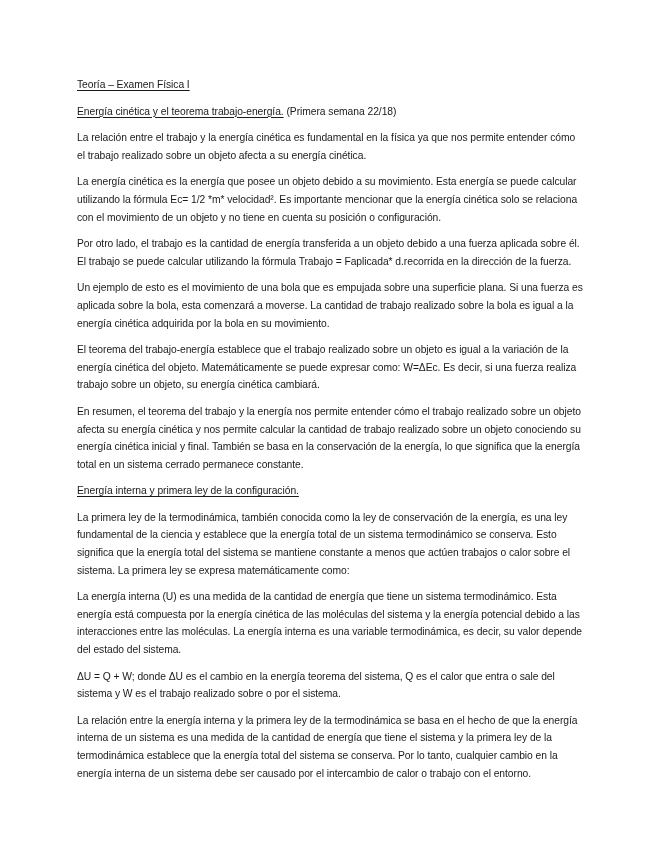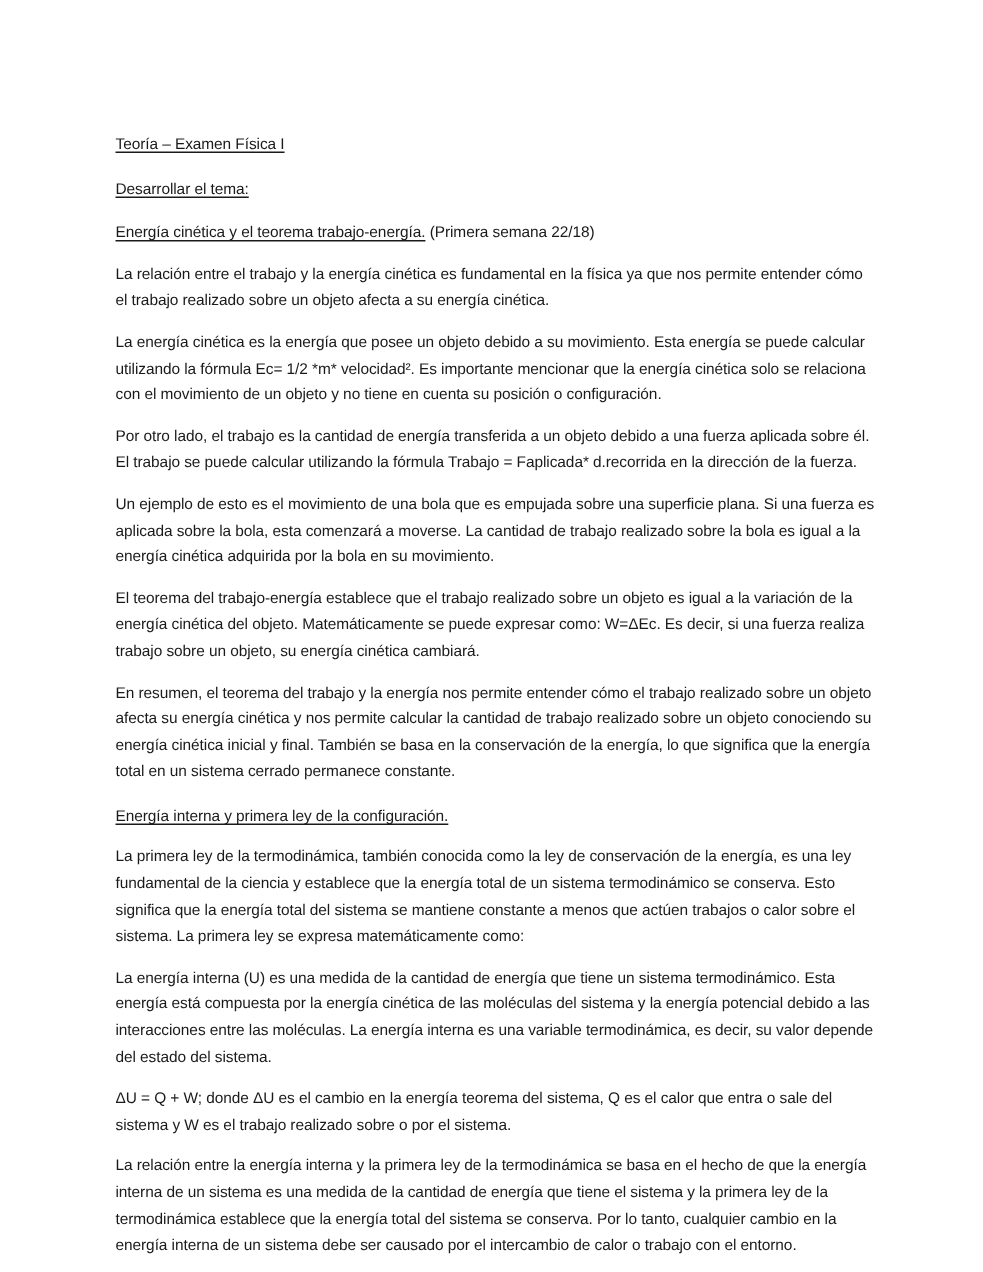--- a/index.html
+++ b/index.html
@@ -18,39 +18,36 @@
     .page {
       position: absolute;
       left: 77px;
       top: 76px;
       width: 506px;
       font-size: 10.3px;
       line-height: 17.6px;
       letter-spacing: -0.05px;
     }
     .line-heading {
-      margin: 12px 0 9px 0;
+      margin: 0 0 9px 0;
     }
     .u {
       text-decoration: underline;
       text-underline-offset: 2px;
     }
     p {
-      margin: 10px 0 9px 0;
+      margin: 0 0 9px 0;
     }
   </style>
 </head>
 <body>
 
 <div class="page">
   <div class="line-heading">
     <span class="u">Teoría – Examen Física I</span>
-  </div>
-  <div class="line-heading">
-    <span class="u">Desarrollar el tema:</span>
   </div>
 
   <div class="line-heading">
     <span class="u">Energía cinética y el teorema trabajo-energía.</span><span> (Primera semana 22/18)</span>
   </div>
   <p>La relación entre el trabajo y la energía cinética es fundamental en la física ya que nos permite entender cómo el trabajo realizado sobre un objeto afecta a su energía cinética.</p>
   <p>La energía cinética es la energía que posee un objeto debido a su movimiento. Esta energía se puede calcular utilizando la fórmula Ec= 1/2 *m* velocidad². Es importante mencionar que la energía cinética solo se relaciona con el movimiento de un objeto y no tiene en cuenta su posición o configuración.</p>
   <p>Por otro lado, el trabajo es la cantidad de energía transferida a un objeto debido a una fuerza aplicada sobre él. El trabajo se puede calcular utilizando la fórmula Trabajo = Faplicada* d.recorrida en la dirección de la fuerza.</p>
   <p>Un ejemplo de esto es el movimiento de una bola que es empujada sobre una superficie plana. Si una fuerza es aplicada sobre la bola, esta comenzará a moverse. La cantidad de trabajo realizado sobre la bola es igual a la energía cinética adquirida por la bola en su movimiento.</p>
   <p>El teorema del trabajo-energía establece que el trabajo realizado sobre un objeto es igual a la variación de la energía cinética del objeto. Matemáticamente se puede expresar como: W=ΔEc. Es decir, si una fuerza realiza trabajo sobre un objeto, su energía cinética cambiará.</p>

